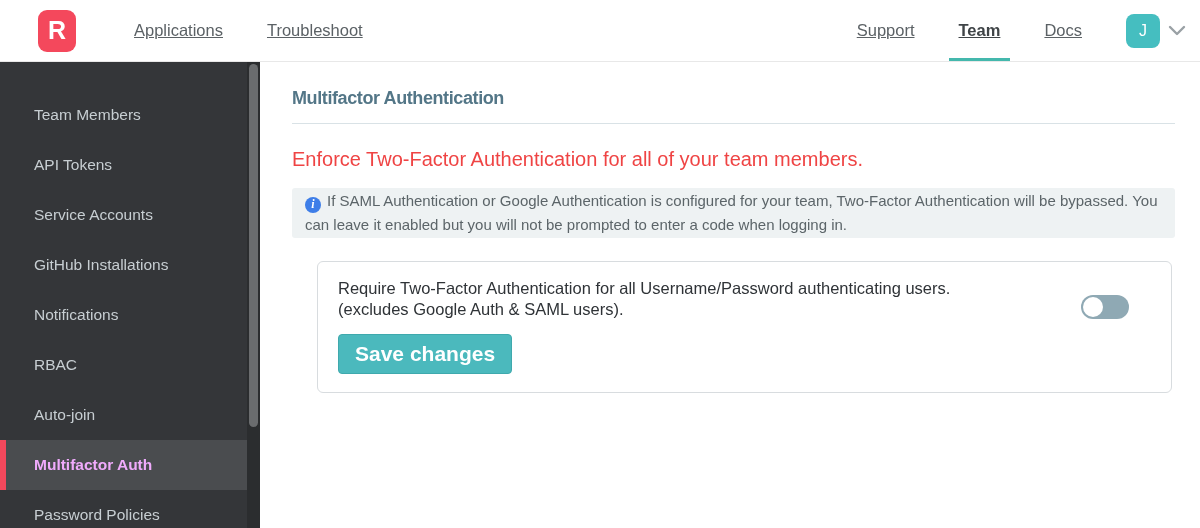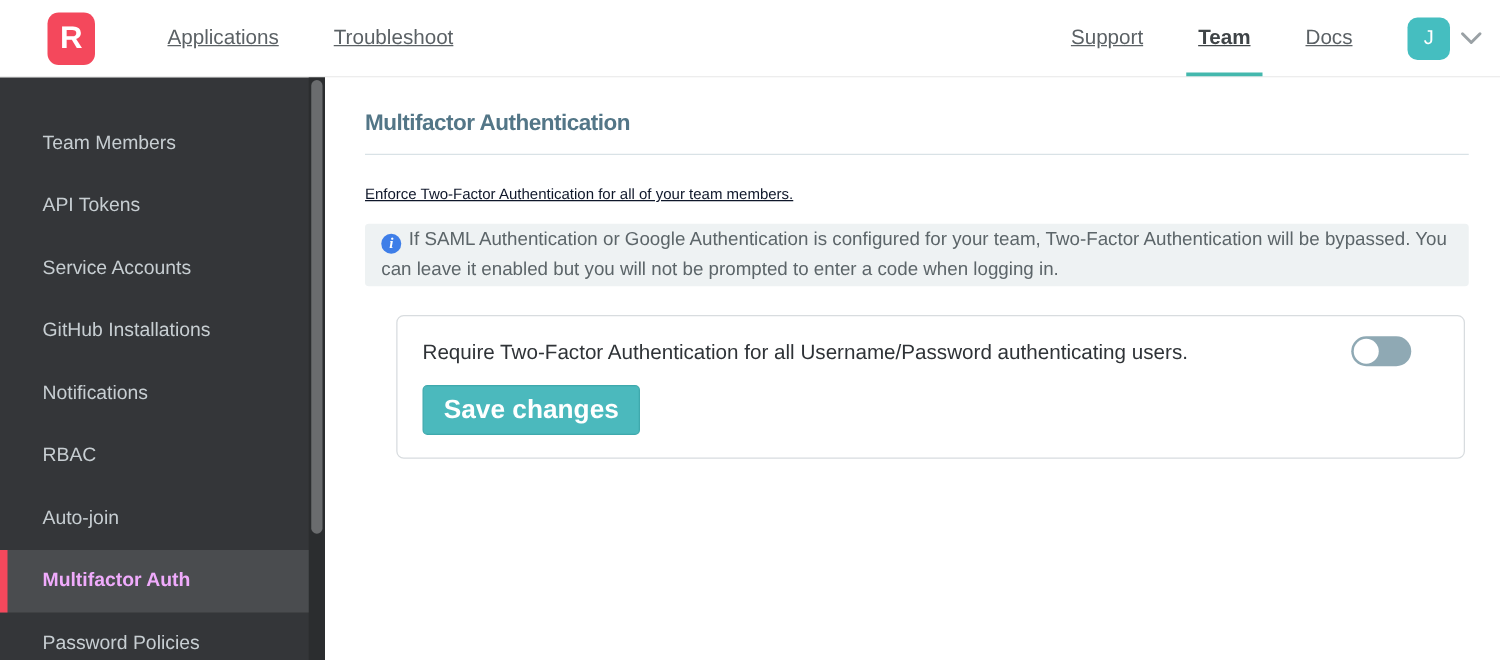--- a/index.html
+++ b/index.html
@@ -120,23 +120,22 @@
     letter-spacing: -0.4px;
     color: #537687;
   }
   .title-divider {
     border: none;
     border-top: 1px solid #d9e2e6;
     margin-top: 14px;
   }
   .page-desc {
     margin-top: 24px;
-    font-size: 12px;
-    color: #0f172a;
-    text-decoration: underline;
+    font-size: 20px;
+    color: #ef4444;
   }
   .info-box {
     margin-top: 17px;
     background: #eef2f3;
     border-radius: 3px;
     padding: 1px 13px;
     font-size: 15px;
     line-height: 1.6;
     color: #5c6569;
   }
@@ -253,20 +252,21 @@
     <div class="page-desc">Enforce Two-Factor Authentication for all of your team members.</div>
 
     <div class="info-box">
       <span class="info-icon">i</span><span>If SAML Authentication or Google Authentication is configured for your team, Two-Factor Authentication will be bypassed. You can leave it enabled but you will not be prompted to enter a code when logging in.</span>
     </div>
 
     <div class="setting-card">
       <div class="setting-row">
         <div class="setting-text">
           <div>Require Two-Factor Authentication for all Username/Password authenticating users.</div>
+          <div>(excludes Google Auth &amp; SAML users).</div>
         </div>
         <div class="toggle">
           <div class="toggle-knob"></div>
         </div>
       </div>
       <button class="save-btn">Save changes</button>
     </div>
   </div>
 
 </div>

